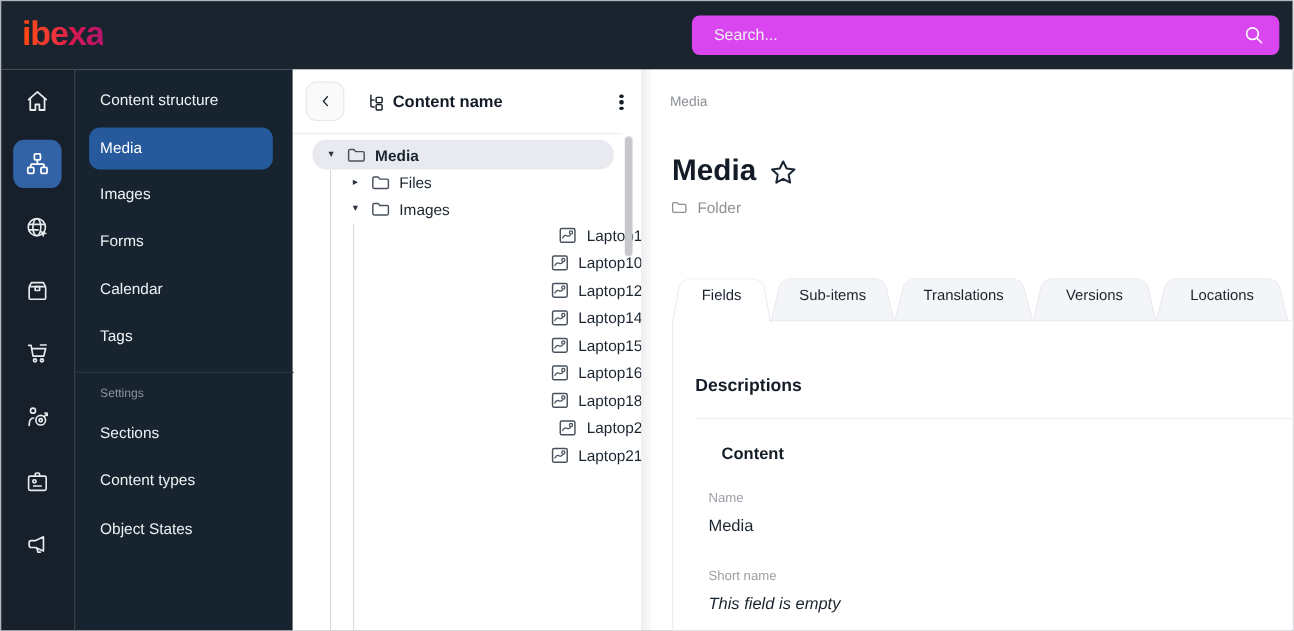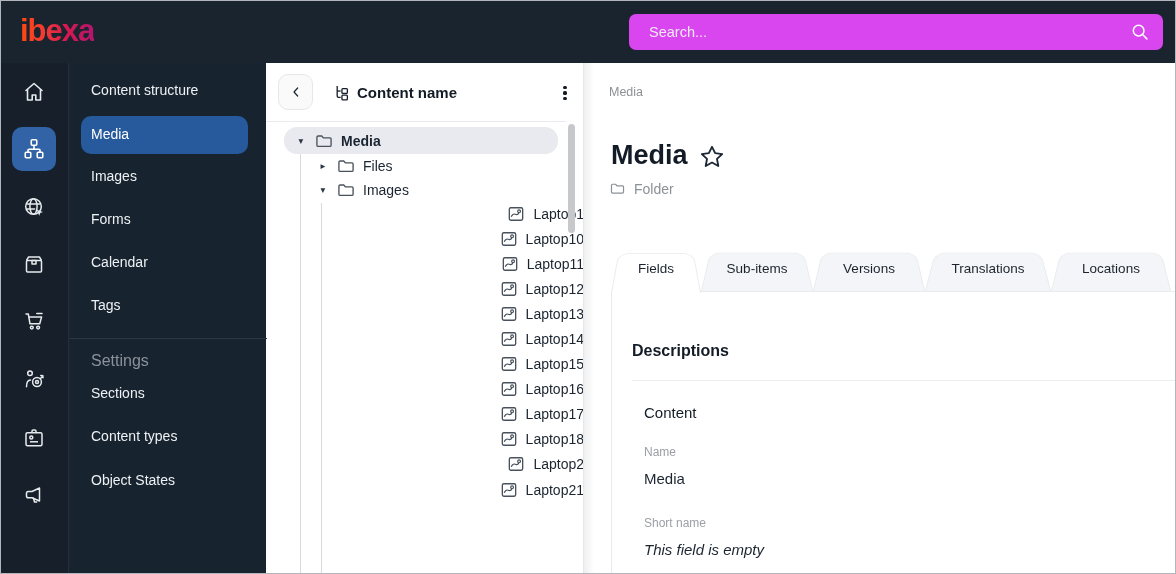--- a/index.html
+++ b/index.html
@@ -28,21 +28,21 @@
   .rail svg { width:24px; height:24px; }
 
   
   .nav { position:absolute; left:67px; top:62px; width:198px; height:512px; background:#17232f; z-index:9;
          border-left:1px solid #222e3a; }
   .nav-item { position:absolute; left:22px; font-size:14px; color:#eef1f4; cursor:pointer; white-space:nowrap; }
   .nav-pill { position:absolute; left:12px; top:53px; width:167px; height:38px; background:#265a9c;
               border-radius:10px; cursor:pointer; }
   .nav-pill .nav-pill-label { position:absolute; left:10px; top:10px; font-size:14px; color:#fff; }
   .nav-divider { position:absolute; left:0; top:275px; width:198px; height:1px; background:#2a3644; }
-  .nav-section-label { position:absolute; left:22px; top:289px; font-size:16px; color:#8a919a; }
+  .nav-section-label { position:absolute; left:22px; top:289px; font-size:11px; color:#8a919a; }
 
   
   .tree { position:absolute; left:265px; top:62px; width:318px; height:512px; background:#fff;
           border-right:1px solid #e5e7ea; overflow:hidden; z-index:8; }
   .tree-header-divider { position:absolute; left:0; top:58px; width:300px; height:1px; background:#e9ebee; }
   .back-btn { position:absolute; left:12px; top:11px; width:35px; height:36px; border:1px solid #e6e7ea;
               border-radius:10px; background:#fafafb; cursor:pointer; display:flex; align-items:center; justify-content:center; }
   .tree-title-ic { position:absolute; left:66px; top:20px; width:19px; height:19px; }
   .tree-title { position:absolute; left:91px; top:21px; font-size:15px; font-weight:700; color:#131c26; }
   .kebab { position:absolute; left:291px; top:20px; width:16px; height:20px; cursor:pointer;
@@ -85,21 +85,21 @@
   .tab.active { z-index:3; }
   .tab.active::before { background:#fff; inset:0 0 -2px 0; }
   .tab-label { position:relative; z-index:2; display:flex; align-items:center; justify-content:center;
                height:100%; font-size:13.5px; color:#1b242e; }
   .t0{width:90px;} .t1{width:112px;} .t2{width:126px;} .t3{width:112px;} .t4{width:120px;}
 
   .card { position:absolute; left:27px; top:228px; right:-1px; bottom:-1px; background:#fff;
           border:1px solid #e9ebee; border-right:none; border-bottom:none; z-index:1; }
   .sec-title { position:absolute; left:20px; top:50px; font-size:16px; font-weight:700; color:#131c26; }
   .sec-divider { position:absolute; left:20px; top:88px; right:0; height:1px; background:#ebedf0; }
-  .grp-title { position:absolute; left:32px; top:112px; font-size:15px; font-weight:400; color:#131c26; }
+  .grp-title { position:absolute; left:44px; top:112px; font-size:15px; font-weight:700; color:#131c26; }
   .f-label { position:absolute; left:32px; font-size:12px; color:#9ba0a6; }
   .f-value { position:absolute; left:32px; font-size:15px; color:#1b2530; }
   .f-empty { font-style:italic; }
   .fl0{top:153px;} .fv0{top:178px;} .fl1{top:224px;} .fv1{top:249px;}
 
   .defs-hidden { position:absolute; width:0; height:0; overflow:hidden; }
 </style>
 </head>
 <body>
 
@@ -276,57 +276,39 @@
       <div class="trow">
           <svg class="ic20">
             <use href="#i-image"></use>
           </svg>
           <span>Laptop10</span>
         </div>
       <div class="trow">
           <svg class="ic20">
             <use href="#i-image"></use>
           </svg>
-          <span>Laptop11</span>
-        </div>
-      <div class="trow">
-          <svg class="ic20">
-            <use href="#i-image"></use>
-          </svg>
           <span>Laptop12</span>
         </div>
       <div class="trow">
           <svg class="ic20">
             <use href="#i-image"></use>
           </svg>
-          <span>Laptop13</span>
-        </div>
-      <div class="trow">
-          <svg class="ic20">
-            <use href="#i-image"></use>
-          </svg>
           <span>Laptop14</span>
         </div>
       <div class="trow">
           <svg class="ic20">
             <use href="#i-image"></use>
           </svg>
           <span>Laptop15</span>
         </div>
       <div class="trow">
           <svg class="ic20">
             <use href="#i-image"></use>
           </svg>
           <span>Laptop16</span>
-        </div>
-      <div class="trow">
-          <svg class="ic20">
-            <use href="#i-image"></use>
-          </svg>
-          <span>Laptop17</span>
         </div>
       <div class="trow">
           <svg class="ic20">
             <use href="#i-image"></use>
           </svg>
           <span>Laptop18</span>
         </div>
       <div class="trow">
           <svg class="ic20">
             <use href="#i-image"></use>
@@ -363,25 +345,25 @@
       <span>Folder</span>
     </div>
 
     <div class="tabs">
       <div class="tab t0 active">
         <span class="tab-label">Fields</span>
         </div>
       <div class="tab t1">
         <span class="tab-label">Sub-items</span>
         </div>
+      <div class="tab t2">
+        <span class="tab-label">Translations</span>
+        </div>
       <div class="tab t3">
         <span class="tab-label">Versions</span>
-        </div>
-      <div class="tab t2">
-        <span class="tab-label">Translations</span>
         </div>
       <div class="tab t4">
         <span class="tab-label">Locations</span>
         </div>
     </div>
 
     <div class="card">
       <div class="sec-title">Descriptions</div>
       <div class="sec-divider"></div>
       <div class="grp-title">Content</div>

